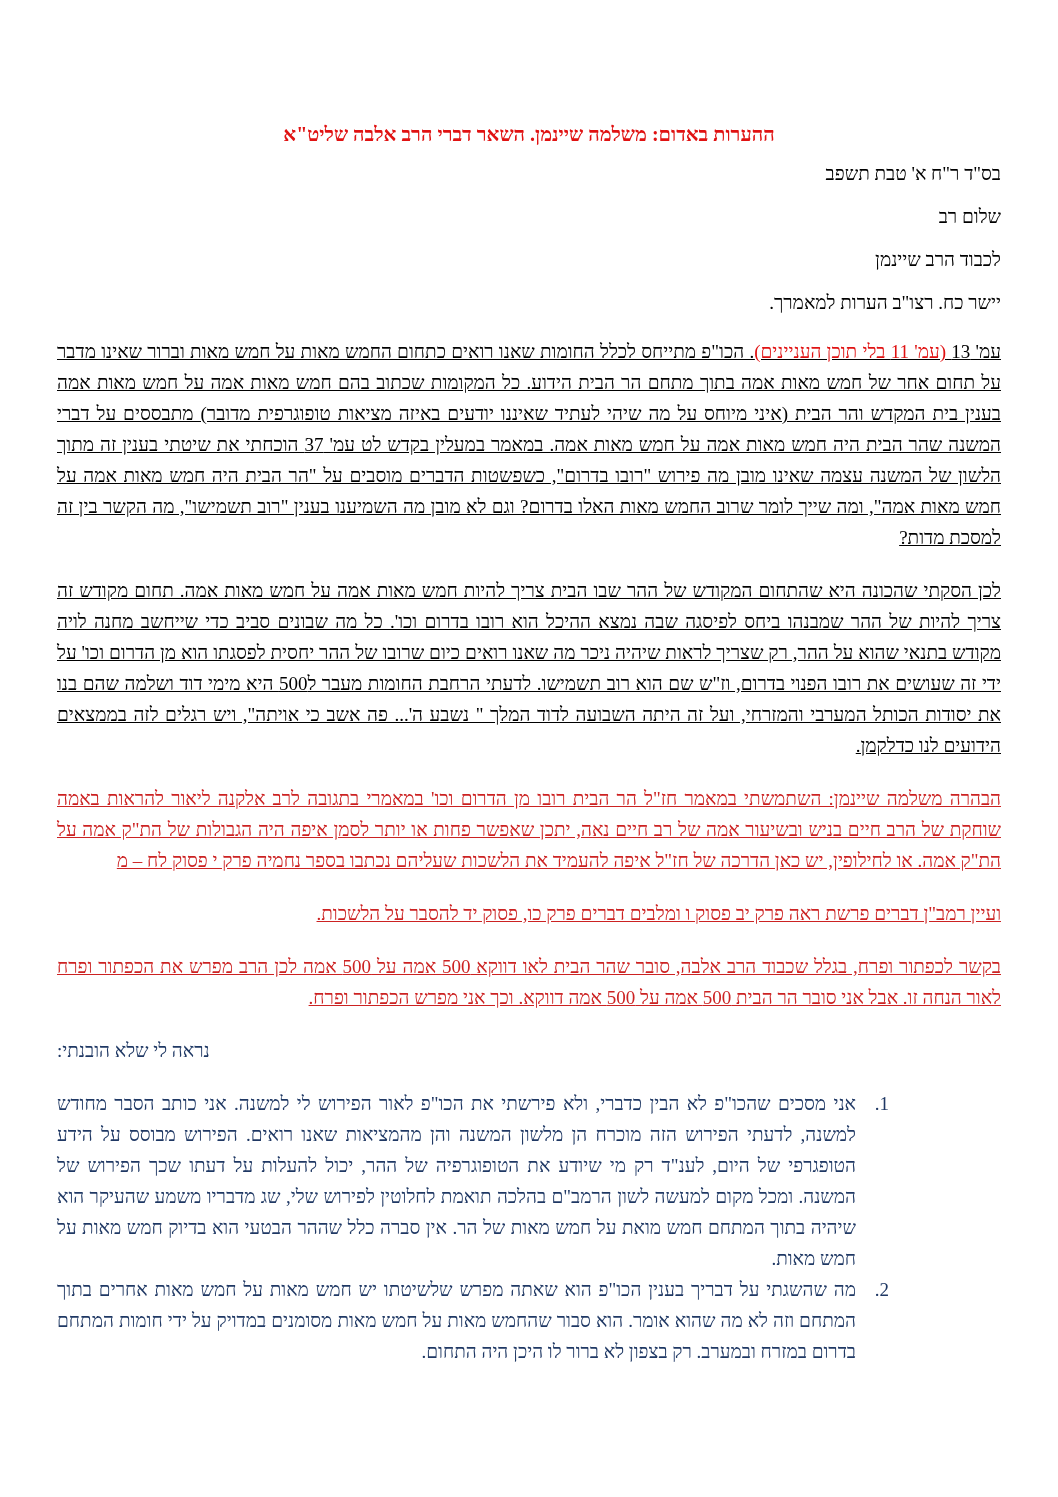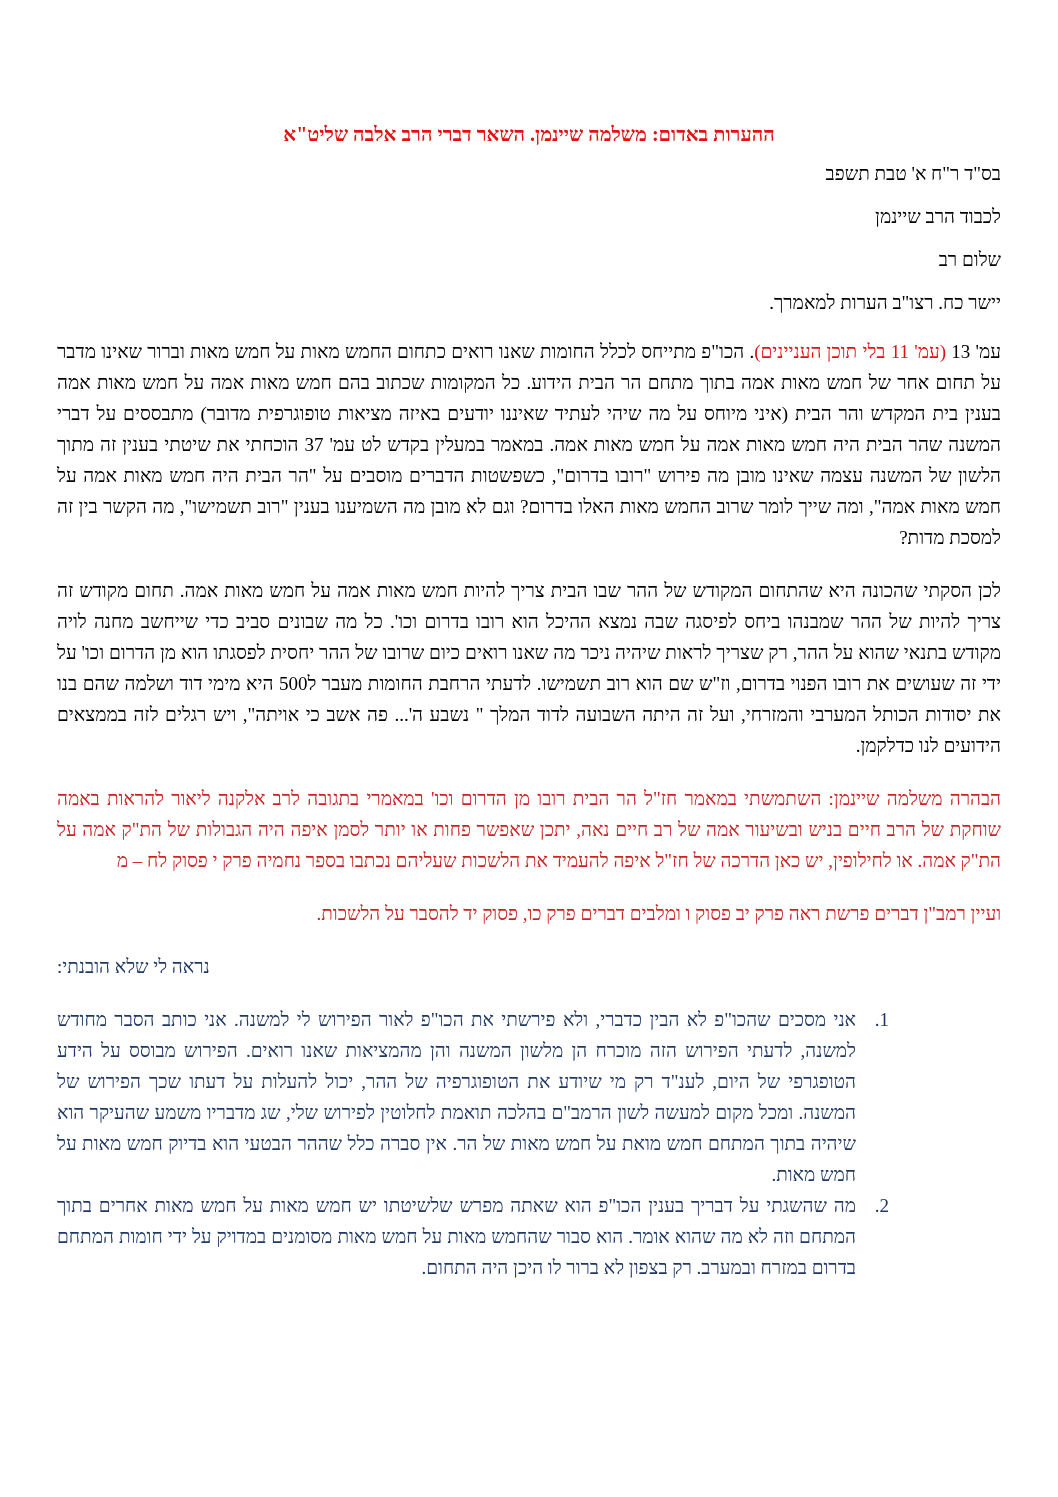--- a/index.html
+++ b/index.html
@@ -29,20 +29,21 @@
     text-align: right;
     margin: 0 0 24px 0;
     color: var(--black);
   }
   .para {
     font-size: 19px;
     line-height: 31px;
     text-align: justify;
     margin: 12px 0 22px 0;
     color: var(--black);
+    text-decoration: underline;
   }
   .para.red-para { color: var(--body-red); }
   .inline-red { color: var(--title-red); }
   .navy-line {
     font-size: 19px;
     line-height: 31px;
     text-align: left;
     margin: 8px 0 22px 0;
     color: var(--navy);
   }
@@ -71,32 +72,33 @@
   }
 </style>
 </head>
 <body>
 
 <div class="page" style="--title-red: #e01212; --body-red: #cc2222; --navy: #1f3864; --black: #000000;">
 
   <h1 class="title">ההערות באדום: משלמה שיינמן. השאר דברי הרב אלבה שליט"א</h1>
 
   <p class="hdr-line">בס"ד ר"ח א' טבת תשפב</p>
+  <p class="hdr-line">שלום רב</p>
   <p class="hdr-line">לכבוד הרב שיינמן</p>
-  <p class="hdr-line">שלום רב</p>
   <p class="hdr-line">יישר כח. רצו"ב הערות למאמרך.</p>
 
   <p class="para"><span>עמ' 13 </span><span class="inline-red">(עמ' 11 בלי תוכן העניינים)</span><span>. הכו"פ מתייחס לכלל החומות שאנו רואים כתחום החמש מאות על חמש מאות וברור שאינו מדבר על תחום אחר של חמש מאות אמה בתוך מתחם הר הבית הידוע. כל המקומות שכתוב בהם חמש מאות אמה על חמש מאות אמה בענין בית המקדש והר הבית (איני מיוחס על מה שיהי לעתיד שאיננו יודעים באיזה מציאות טופוגרפית מדובר) מתבססים על דברי המשנה שהר הבית היה חמש מאות אמה על חמש מאות אמה. במאמר במעלין בקדש לט עמ' 37 הוכחתי את שיטתי בענין זה מתוך הלשון של המשנה עצמה שאינו מובן מה פירוש "רובו בדרום", כשפשטות הדברים מוסבים על "הר הבית היה חמש מאות אמה על חמש מאות אמה", ומה שייך לומר שרוב החמש מאות האלו בדרום? וגם לא מובן מה השמיענו בענין "רוב תשמישו", מה הקשר בין זה למסכת מדות?</span></p>
 
   <p class="para">לכן הסקתי שהכונה היא שהתחום המקודש של ההר שבו הבית צריך להיות חמש מאות אמה על חמש מאות אמה. תחום מקודש זה צריך להיות של ההר שמבנהו ביחס לפיסגה שבה נמצא ההיכל הוא רובו בדרום וכו'. כל מה שבונים סביב כדי שייחשב מחנה לויה מקודש בתנאי שהוא על ההר, רק שצריך לראות שיהיה ניכר מה שאנו רואים כיום שרובו של ההר יחסית לפסגתו הוא מן הדרום וכו' על ידי זה שעושים את רובו הפנוי בדרום, וז"ש שם הוא רוב תשמישו. לדעתי הרחבת החומות מעבר ל500 היא מימי דוד ושלמה שהם בנו את יסודות הכותל המערבי והמזרחי, ועל זה היתה השבועה לדוד המלך " נשבע ה'... פה אשב כי אויתה", ויש רגלים לזה בממצאים הידועים לנו כדלקמן.</p>
 
   <p class="para red-para">הבהרה משלמה שיינמן: השתמשתי במאמר חז"ל הר הבית רובו מן הדרום וכו' במאמרי בתגובה לרב אלקנה ליאור להראות באמה שוחקת של הרב חיים בניש ובשיעור אמה של רב חיים נאה, יתכן שאפשר פחות או יותר לסמן איפה היה הגבולות של הת"ק אמה על הת"ק אמה. או לחילופין, יש כאן הדרכה של חז"ל איפה להעמיד את הלשכות שעליהם נכתבו בספר נחמיה  פרק י פסוק לח – מ</p>
 
   <p class="para red-para">ועיין רמב"ן דברים פרשת ראה פרק יב פסוק ו ומלבים דברים פרק כו, פסוק יד להסבר על הלשכות.</p>
 
+  <p class="para red-para">בקשר לכפתור ופרח, בגלל שכבוד הרב אלבה, סובר שהר הבית לאו דווקא 500 אמה על 500 אמה לכן הרב מפרש את הכפתור ופרח לאור הנחה זו. אבל אני סובר הר הבית 500 אמה על 500 אמה דווקא. וכך אני מפרש הכפתור ופרח.</p>
 
   <p class="navy-line">נראה לי שלא הובנתי:</p>
 
   <div class="num-list">
     <div class="list-item">
       <span class="list-marker">1.</span>
       <div class="list-text">אני מסכים שהכו"פ לא הבין כדברי, ולא פירשתי את הכו"פ לאור הפירוש לי למשנה. אני כותב הסבר מחודש למשנה, לדעתי הפירוש הזה מוכרח הן מלשון המשנה והן מהמציאות שאנו רואים. הפירוש מבוסס על הידע הטופגרפי של היום, לענ"ד רק מי שיודע את הטופוגרפיה של ההר, יכול להעלות על דעתו שכך הפירוש של המשנה. ומכל מקום למעשה לשון הרמב"ם בהלכה תואמת לחלוטין לפירוש שלי, שג מדבריו משמע שהעיקר הוא שיהיה בתוך המתחם חמש מואת על חמש מאות של הר. אין סברה כלל שההר הבטעי הוא בדיוק חמש מאות על חמש מאות.</div>
     </div>
     <div class="list-item">
       <span class="list-marker">2.</span>

